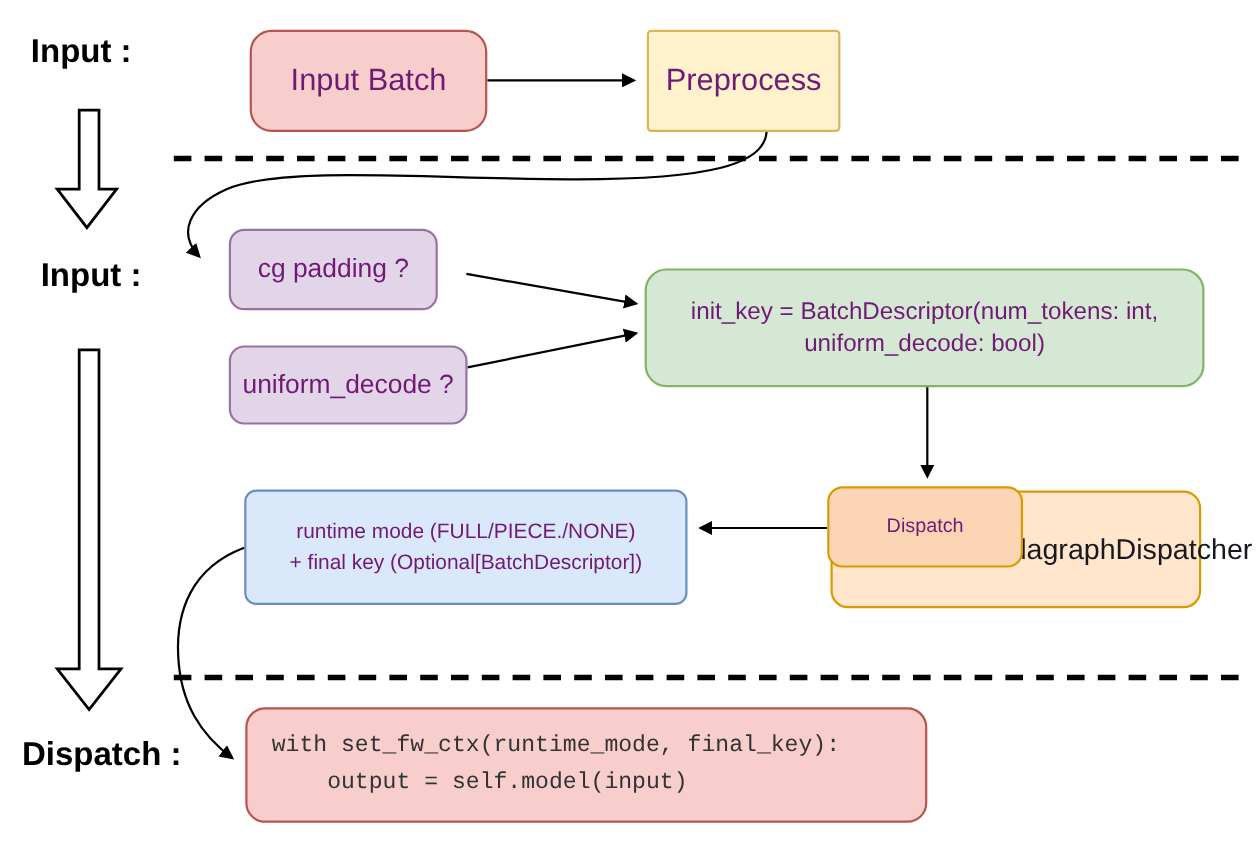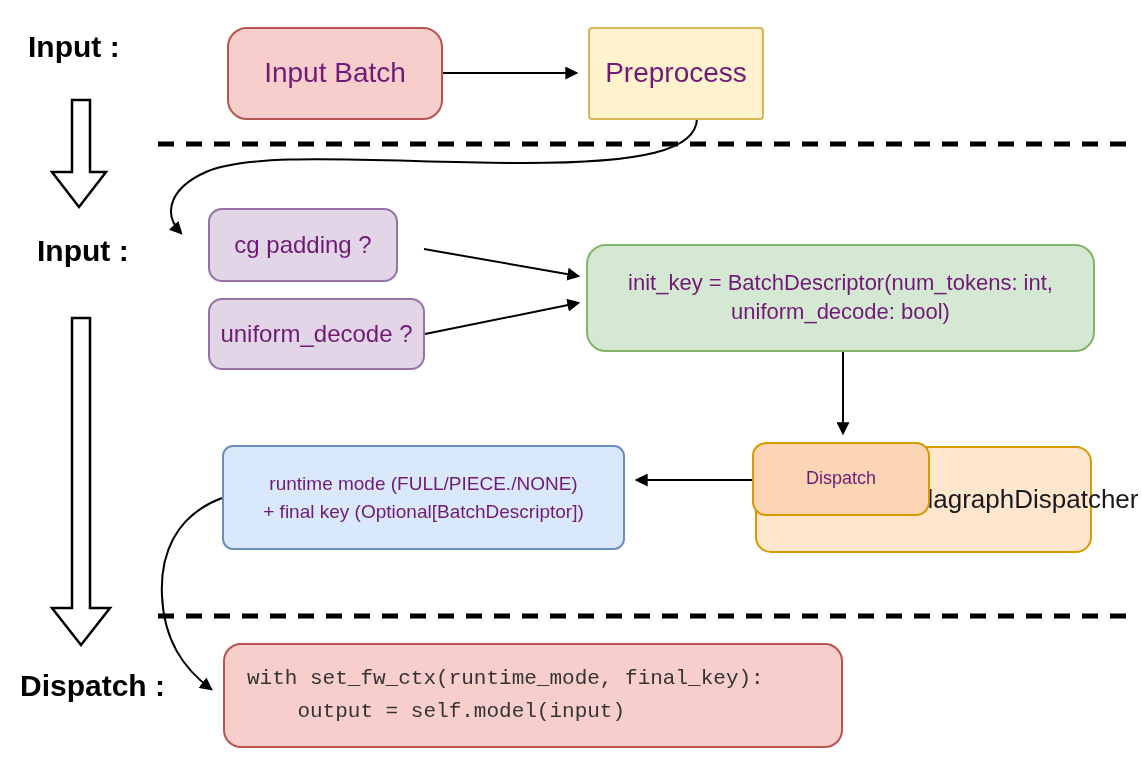--- a/index.html
+++ b/index.html
@@ -56,21 +56,21 @@
   </div>
 
   <div class="node" style="left: 588px; top: 27px; width: 176px; height: 93px; border-radius: 4px; font-size: 28px; background: rgb(255, 242, 204); border-color: rgb(214, 182, 86);">
     <span>Preprocess</span>
   </div>
 
   <div class="node" style="left: 208px; top: 208px; width: 190px; height: 74px; border-radius: 14px; font-size: 24px; background: rgb(225, 213, 231); border-color: rgb(150, 115, 166);">
     <span>cg padding ?</span>
   </div>
 
-  <div class="node" style="left: 208px; top: 298px; width: 217px; height: 72px; border-radius: 14px; font-size: 24px; background: rgb(225, 213, 231); border-color: rgb(150, 115, 166);">
+  <div class="node" style="left: 208px; top: 314px; width: 217px; height: 72px; border-radius: 14px; font-size: 24px; background: rgb(225, 213, 231); border-color: rgb(150, 115, 166);">
     <span>uniform_decode ?</span>
   </div>
 
   <div class="node" style="left: 586px; top: 244px; width: 509px; height: 108px; border-radius: 20px; font-size: 22px; background: rgb(213, 232, 212); border-color: rgb(130, 179, 102);">
     <span>init_key = BatchDescriptor(num_tokens: int,</span>
     <span>uniform_decode: bool)</span>
   </div>
 
   <div class="node" style="left: 755px; top: 446px; width: 337px; height: 107px; border-radius: 16px; font-size: 26px; background: rgb(255, 230, 204); border-color: rgb(215, 155, 0);">
   </div>

